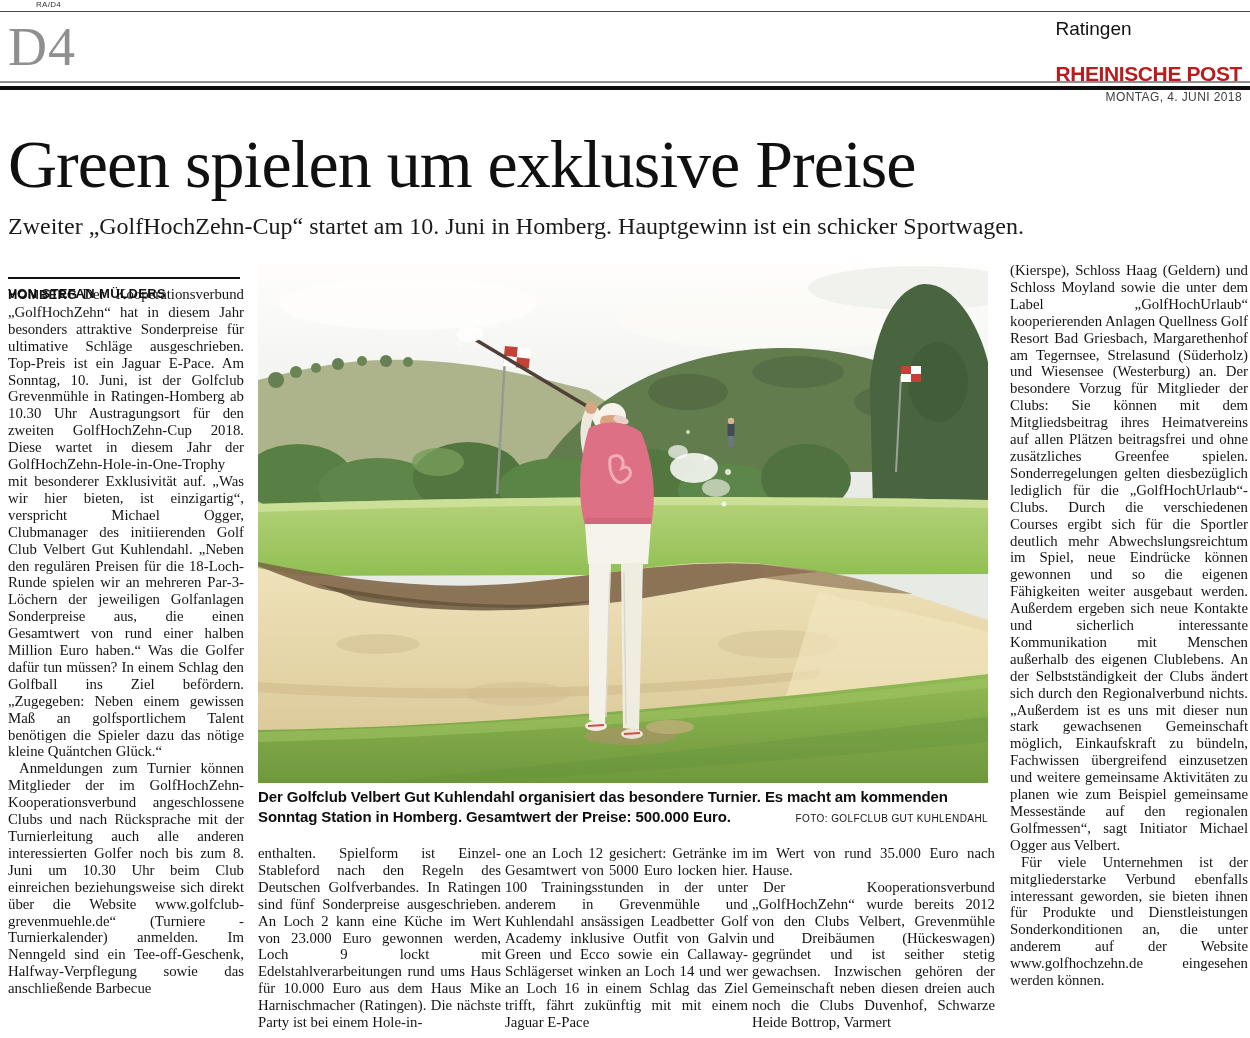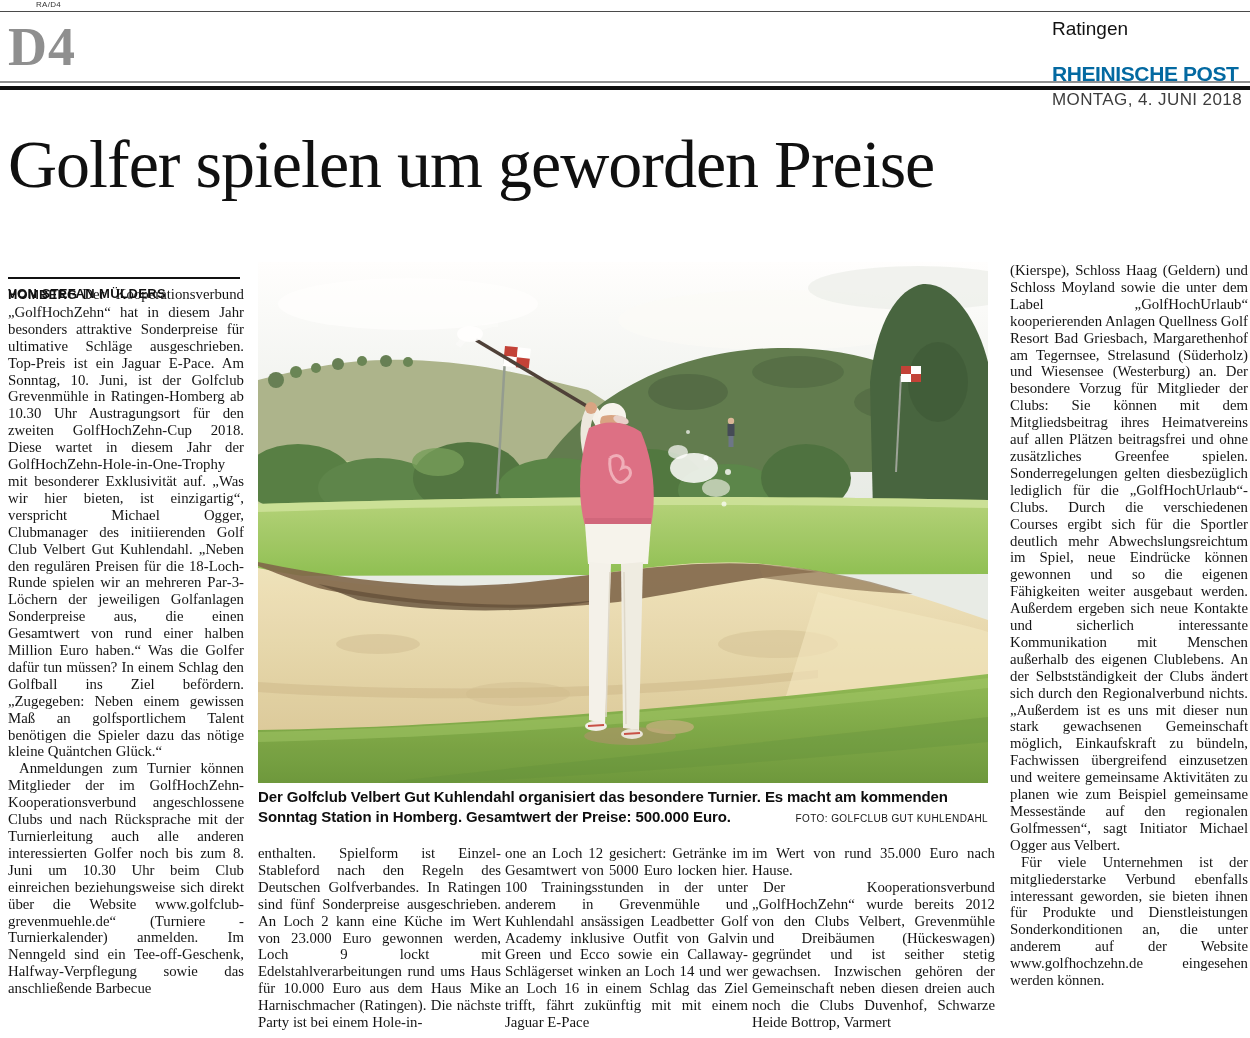--- a/index.html
+++ b/index.html
@@ -7,29 +7,29 @@
         font-family:"Liberation Serif",serif;color:#141414;}
   .abs{position:absolute;}
 
   
   .slug{left:10px;top:0px;font-family:"Liberation Sans",sans-serif;font-size:8px;color:#333;letter-spacing:.3px;padding-left:26px;}
   .rule-top{left:0;top:11px;width:1250px;height:1px;background:#4a4a4a;}
   .rule-gray{left:0;top:81px;width:1250px;height:2px;background:#8f8f8f;}
   .rule-black{left:0;top:86px;width:1250px;height:4px;background:#0d0d0d;}
 
   
-  .sechead{left:8px;top:16px;display:flex;align-items:baseline;gap:18px;font-weight:bold;}
+  .sechead{left:8px;top:16px;display:flex;align-items:baseline;gap:18px;}
   .seccode{font-size:54px;color:#8f8f8f;letter-spacing:1px;}
   .sectitle{font-size:54px;color:#161616;letter-spacing:2px;}
 
   .mastblock{right:8px;top:18px;text-align:right;font-family:"Liberation Sans",sans-serif;}
   .mastline{display:flex;justify-content:flex-end;align-items:baseline;gap:22px;flex-direction:column;}
   .edition{font-size:19px;color:#111;}
-  .mastname{font-size:21px;font-weight:bold;color:#0369a1;letter-spacing:-.4px;}
-  .dateline{font-size:17px;color:#3d3d3d;margin-top:4px;letter-spacing:.4px;}
+  .mastname{font-size:21px;font-weight:bold;color:#b91c1c;letter-spacing:-.4px;}
+  .dateline{font-size:12px;color:#3d3d3d;margin-top:4px;letter-spacing:.4px;}
 
   
   .headline{left:8px;top:128px;width:1230px;font-size:68px;line-height:72px;letter-spacing:-1px;color:#101010;}
   .subhead{left:8px;top:213px;width:1230px;font-size:24px;color:#1a1a1a;}
 
   .byline{left:8px;top:258px;font-family:"Liberation Sans",sans-serif;font-weight:bold;
           font-size:13px;letter-spacing:.4px;color:#111;margin-top:28px;}
   .byline-rule{left:8px;top:277px;width:232px;height:2px;background:#111;}
 
   
@@ -69,21 +69,22 @@
     <div class="mastline">
       <span class="edition">Ratingen</span>
       <span class="mastname">RHEINISCHE POST</span>
     </div>
     <div class="dateline">MONTAG, 4. JUNI 2018</div>
   </div>
 
   <div class="abs rule-gray"></div>
   <div class="abs rule-black"></div>
 
-  <h1 class="abs headline" style="margin:0;font-weight:normal;">Golfer spielen um geworden Preise</h1>
+  <h1 class="abs headline" style="margin:0;font-weight:normal;">Green spielen um exklusive Preise</h1>
+  <div class="abs subhead">Zweiter „GolfHochZehn-Cup“ startet am 10. Juni in Homberg. Hauptgewinn ist ein schicker Sportwagen.</div>
 
   <div class="abs byline">VON STEFAN MÜLDERS</div>
   <div class="abs byline-rule"></div>
 
   <div class="abs bodycol col1">
     <p>
       <span class="lead-in">HOMBERG</span><span>Der Kooperationsverbund „GolfHochZehn“ hat in diesem Jahr besonders attraktive Sonderpreise für ultimative Schläge ausgeschrieben. Top-Preis ist ein Jaguar E-Pace. Am Sonntag, 10. Juni, ist der Golfclub Grevenmühle in Ratingen-Homberg ab 10.30 Uhr Austragungsort für den zweiten GolfHochZehn-Cup 2018. Diese wartet in diesem Jahr der GolfHochZehn-Hole-in-One-Trophy mit besonderer Exklusivität auf. „Was wir hier bieten, ist einzigartig“, verspricht Michael Ogger, Clubmanager des initiierenden Golf Club Velbert Gut Kuhlendahl. „Neben den regulären Preisen für die 18-Loch-Runde spielen wir an mehreren Par-3-Löchern der jeweiligen Golfanlagen Sonderpreise aus, die einen Gesamtwert von rund einer halben Million Euro haben.“ Was die Golfer dafür tun müssen? In einem Schlag den Golfball ins Ziel befördern. „Zugegeben: Neben einem gewissen Maß an golfsportlichem Talent benötigen die Spieler dazu das nötige kleine Quäntchen Glück.“</span>
     </p>
     <p class="indent">Anmeldungen zum Turnier können Mitglieder der im GolfHochZehn-Kooperationsverbund angeschlossene Clubs und nach Rücksprache mit der Turnierleitung auch alle anderen interessierten Golfer noch bis zum 8. Juni um 10.30 Uhr beim Club einreichen beziehungsweise sich direkt über die Website www.golfclub-grevenmuehle.de“ (Turniere - Turnierkalender) anmelden. Im Nenngeld sind ein Tee-off-Geschenk, Halfway-Verpflegung sowie das anschließende Barbecue</p>
   </div>

